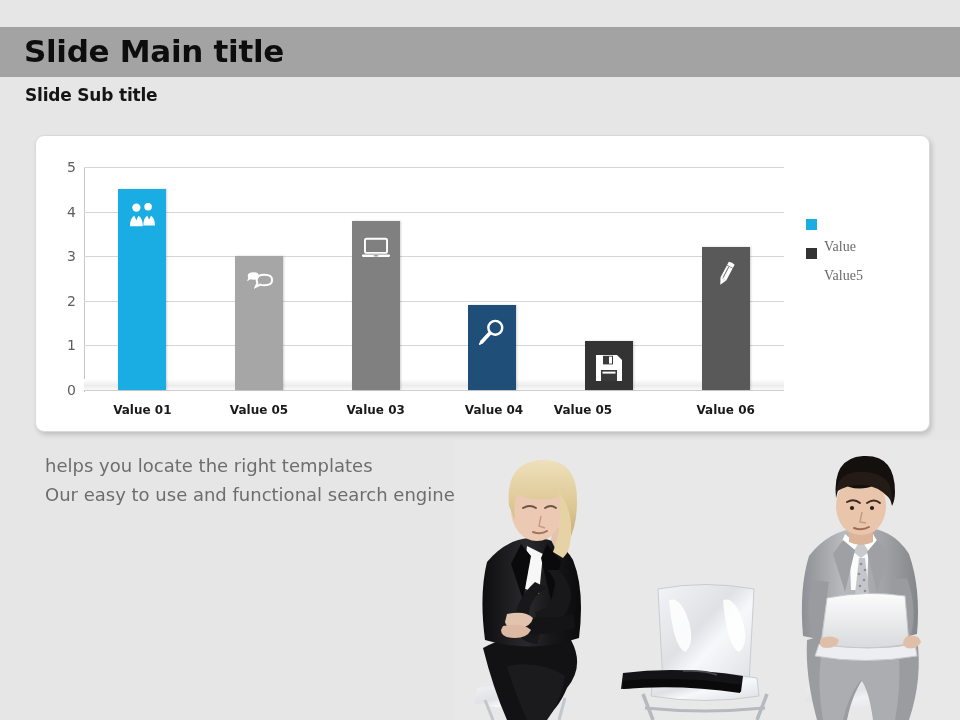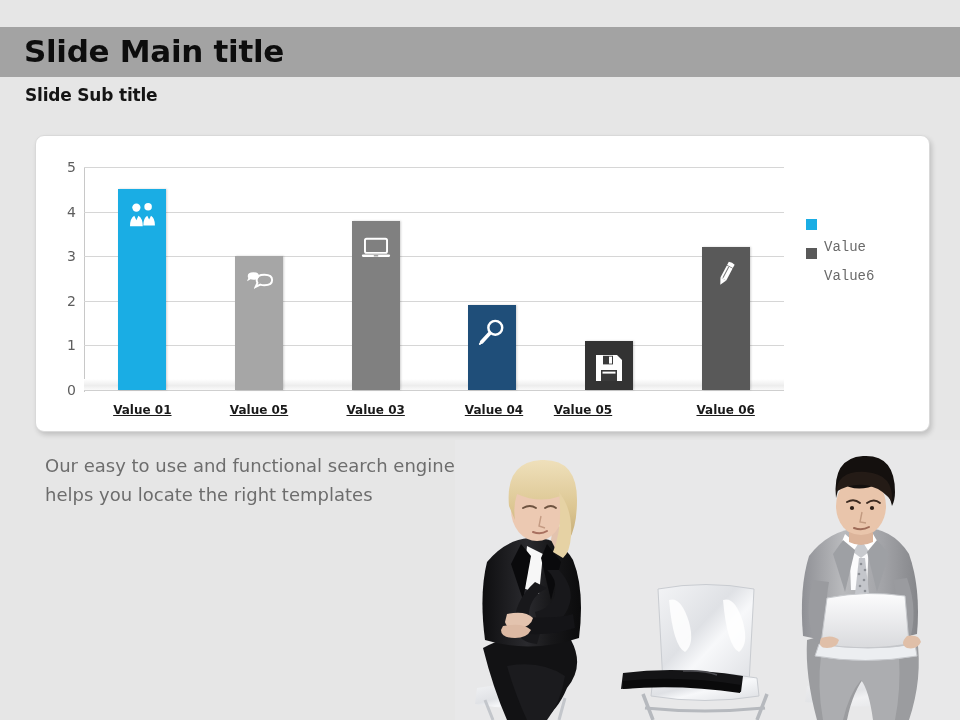--- a/index.html
+++ b/index.html
@@ -63,28 +63,27 @@
     box-shadow:1px 0 2px rgba(0,0,0,0.18);
   }
   .bar .bicon{
     position:absolute;left:0;width:48px;display:flex;
     align-items:center;justify-content:center;
   }
   .xlab{
     position:absolute;top:267px;width:110px;text-align:center;
     font-size:12px;font-weight:bold;color:#1a1a1a;
     font-family:"DejaVu Sans", sans-serif;
-    text-decoration:underline;
   }
 
   
   #legend{position:absolute;left:770px;top:74px;width:120px;}
   .leg-row{display:flex;align-items:center;height:29px;}
   .leg-sw{width:11px;height:11px;margin-right:7px;flex:none;}
-  .leg-txt{font-size:14px;color:#6a6a6a;font-family:Liberation Mono, monospace;white-space:nowrap;margin-top:44px;}
+  .leg-txt{font-size:14px;color:#6a6a6a;font-family:Liberation Serif, serif;white-space:nowrap;margin-top:44px;}
 
   
   #body-text{
     position:absolute;left:45px;top:452px;width:460px;
     font-size:18px;line-height:28.5px;color:#6d6d6d;
     font-family:"DejaVu Sans", sans-serif;
   }
 
   
   #photo{
@@ -189,30 +188,30 @@
         <div class="xlab" style="left: 492px;">Value 05</div>
         <div class="xlab" style="left: 634.667px;">Value 06</div>
       </div>
 
     <div id="legend">
         <div class="leg-row">
           <span class="leg-sw" style="background: rgb(26, 173, 228);"></span>
           <span class="leg-txt">Value</span>
         </div>
         <div class="leg-row">
-          <span class="leg-sw" style="background: rgb(89, 89, 89);"></span>
-          <span class="leg-txt">Value6</span>
+          <span class="leg-sw" style="background: rgb(51, 51, 51);"></span>
+          <span class="leg-txt">Value5</span>
         </div>
       </div>
   </div>
 </div>
 
 <div id="body-text" style="color: rgb(109, 109, 109);">
+  <div>helps you locate the right templates</div>
   <div>Our easy to use and functional search engine</div>
-  <div>helps you locate the right templates</div>
 </div>
 
 <div id="photo">
 <svg width="505" height="280" viewBox="0 0 505 280">
   <defs>
     <linearGradient id="gSuitDark" x1="0" y1="0" x2="1" y2="0">
       <stop offset="0%" stop-color="#0e0e10"></stop>
           <stop offset="45%" stop-color="#2a2a2e"></stop>
       <stop offset="70%" stop-color="#171719"></stop>
           <stop offset="100%" stop-color="#0b0b0c"></stop>

